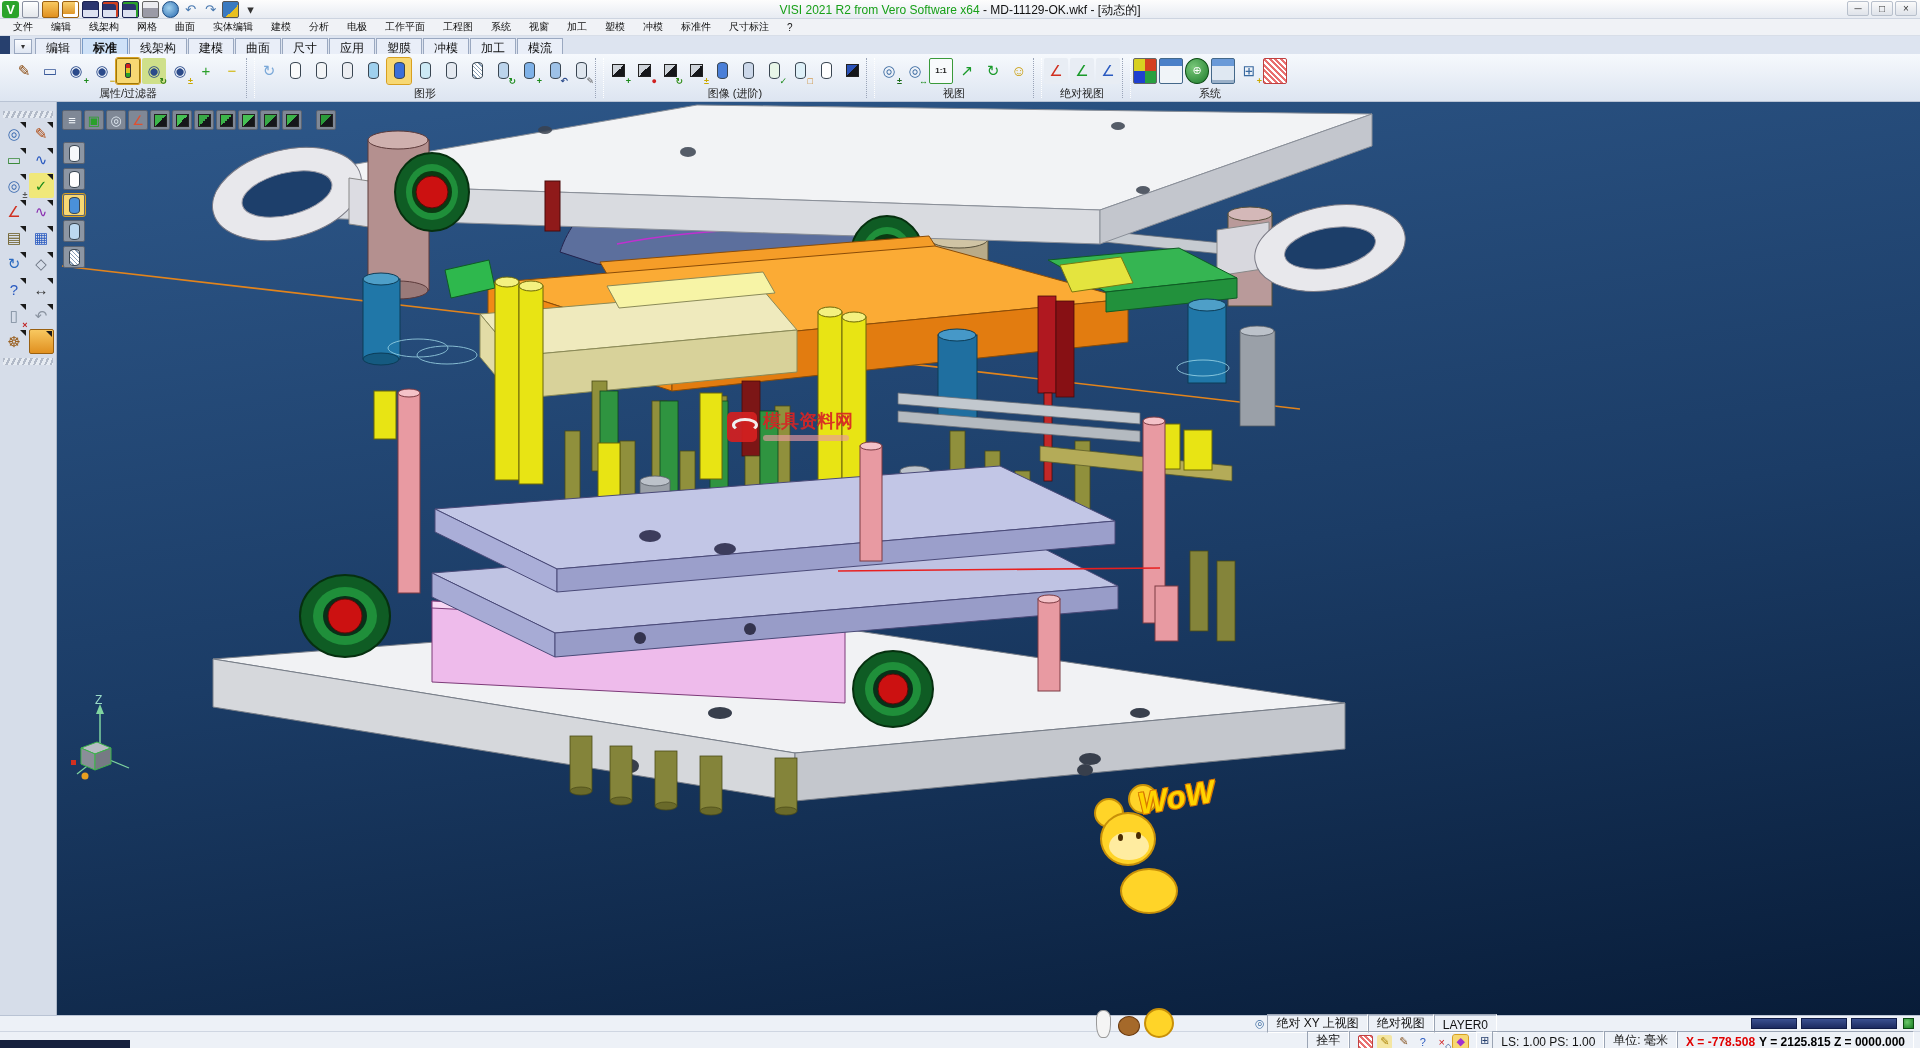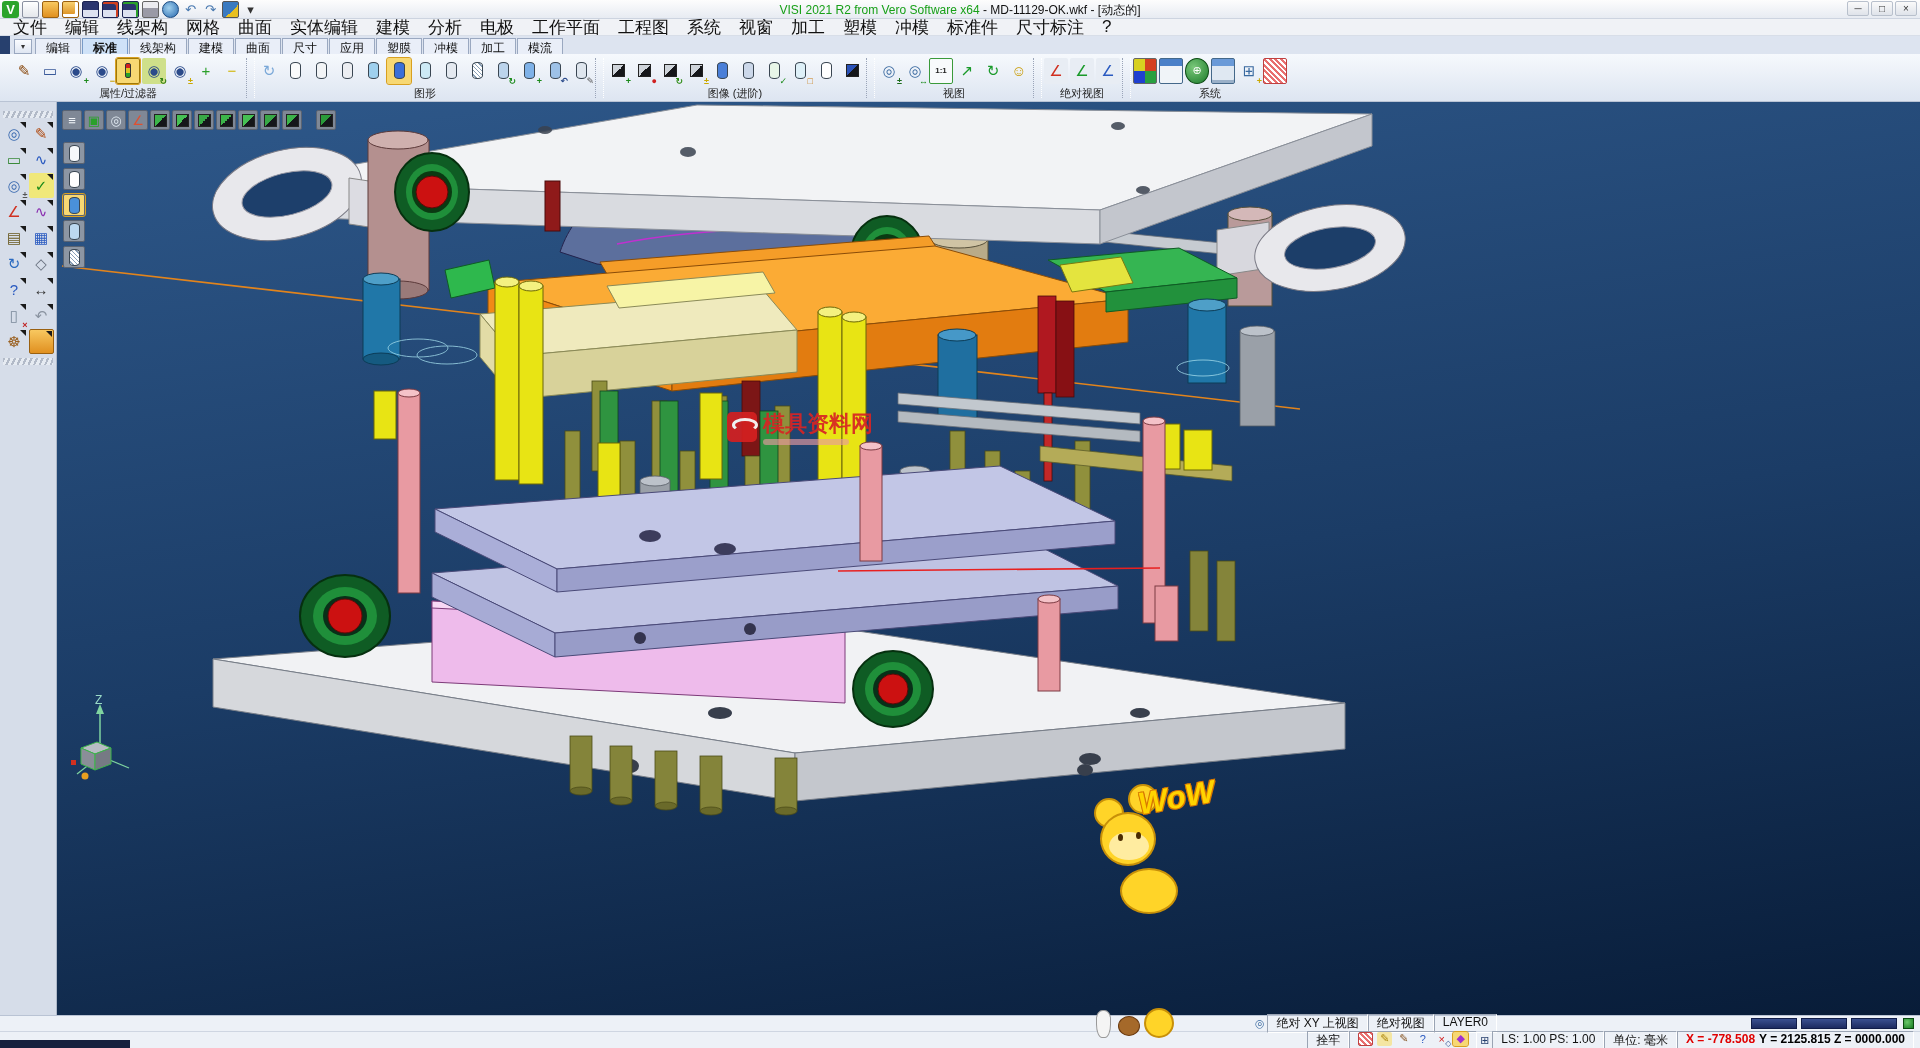--- a/index.html
+++ b/index.html
@@ -9,21 +9,21 @@
 
 .titlebar{position:relative;height:19px;background:linear-gradient(#fdfdfd,#e7ebf2);border-bottom:1px solid #cdd4e0}
 .qat{position:absolute;left:2px;top:1px;display:flex;gap:3px;align-items:center}
 .qat .ic{width:17px;height:17px;font-size:13px}
 .title-text{position:absolute;left:50%;transform:translateX(-50%);top:2px;font-size:12px;white-space:nowrap}
 .title-text .prod{color:#18a018}
 .winbtns{position:absolute;right:3px;top:1px;display:flex;gap:2px}
 .winbtn{width:22px;height:15px;display:flex;align-items:center;justify-content:center;font-size:10px;color:#333;background:linear-gradient(#fafafa,#dfe3ea);border:1px solid #b8c0cc;border-radius:2px}
 
 .menubar{height:17px;display:flex;align-items:center;background:#f0f2f6;padding-left:4px;border-bottom:1px solid #d8dee8}
-.menubar .mi{padding:0 9px;font-size:17px;white-space:nowrap}
+.menubar .mi{padding:0 9px;font-size:10px;white-space:nowrap}
 
 .tabrow{height:18px;background:#dde4f0;display:flex;align-items:flex-end;padding-left:0;font-size:12px}
 .tab-corner{width:10px;height:18px;background:#27406e}
 .tab-drop{width:18px;height:15px;margin:0 3px 0 4px;background:linear-gradient(#fafcff,#dfe6f2);border:1px solid #9aa8c0;display:flex;align-items:center;justify-content:center;font-size:8px;color:#333}
 .tab{padding:1px 10px 1px;margin-right:1px;border:1px solid #9aa8c0;border-bottom:none;background:#e9eef8;white-space:nowrap;height:16px}
 .tab.active{background:#cfe2f8;font-weight:bold;border-color:#7a9cc8}
 
 .toolbar{height:48px;background:linear-gradient(#f6f9fd,#dde5f1);display:flex;align-items:stretch;padding:1px 4px 0 12px;border-bottom:1px solid #b9c3d4}
 .tgroup{display:flex;flex-direction:column;justify-content:flex-start}
 .tg-icons{display:flex;gap:2px;align-items:center;height:31px}
@@ -68,41 +68,41 @@
 .dm-col{position:absolute;left:6px;top:40px;display:flex;flex-direction:column;gap:4px;z-index:30}
 .dm-col .ic{width:22px;height:22px;background:#8d96a3;border:1px solid #5a6372}
 .dm-col .ic.hl{background:#f7d873;outline:1px solid #d8a020}
 .model-svg{position:absolute;left:0;top:0;z-index:5}
 
 .triad{position:absolute;left:10px;top:588px;z-index:25}
 
 .wmark{position:absolute;left:670px;top:310px;z-index:20;display:flex;align-items:flex-start;gap:6px;opacity:.92}
 .wm-logo{width:30px;height:30px;border-radius:5px;background:#d42020;position:relative}
 .wm-logo::after{content:"";position:absolute;left:5px;top:6px;width:20px;height:8px;border-radius:50%;border:3px solid #fff;border-bottom-color:transparent}
-.wm-text{color:#d82424;font-weight:bold;font-size:22px;white-space:nowrap;line-height:1.1}
+.wm-text{color:#d82424;font-weight:bold;font-size:18px;white-space:nowrap;line-height:1.1}
 .wm-sub{height:6px;width:86px;background:#e89aa0;border-radius:3px;margin-top:3px;opacity:.7}
 
 .mascot{position:absolute;left:1092px;top:782px;width:128px;height:266px;z-index:80;pointer-events:none}
 .mascot .c{position:absolute;border-radius:50%;background:#ffd428;border:2px solid #c89008}
 .m-earL{left:2px;top:16px;width:30px;height:30px}
 .m-earR{left:36px;top:2px;width:30px;height:30px}
 .m-head{left:8px;top:30px;width:56px;height:54px}
 .m-face{position:absolute;left:17px;top:50px;width:40px;height:28px;border-radius:50%;background:#ffeCa0}
 .m-eye{position:absolute;width:5px;height:7px;border-radius:50%;background:#4a2a00}
 .m-body{left:28px;top:86px;width:58px;height:46px;border-radius:50% 50% 45% 45%}
 .m-wow{position:absolute;left:46px;top:-2px;transform:rotate(-10deg);font-size:31px;font-weight:bold;font-style:italic;color:#ffd400;text-shadow:-1px -1px 0 #d87800,1px -1px 0 #d87800,-1px 1px 0 #d87800,1px 1px 0 #d87800;white-space:nowrap}
 .m-pin{position:absolute;left:4px;top:228px;width:15px;height:28px;background:#f4f4f4;border:1px solid #999;border-radius:45% 45% 40% 40%/30% 30% 48% 48%}
 .m-bear{position:absolute;left:26px;top:234px;width:22px;height:20px;border-radius:50%;background:#a5692a;border:1px solid #6a3a10}
 .m-duck{position:absolute;left:52px;top:226px;width:30px;height:30px;border-radius:50%;background:#ffd428;border:2px solid #c89008}
 
 .statusbar{height:33px;background:#edf1f7;border-top:1px solid #b9c3d4;position:relative;z-index:40}
 .sb-row{display:flex;align-items:center;padding:0 6px;font-size:12px;white-space:nowrap}
 .sb-row1{height:16px;border-bottom:1px solid #cfd6e2}
 .sb-row2{height:16px}
-.seg{display:flex;align-items:flex-start;gap:4px;padding:0 8px;height:19px;border:1px solid;border-color:#9aa4b4 #fff #fff #9aa4b4}
+.seg{display:flex;align-items:flex-end;gap:4px;padding:0 8px;height:19px;border:1px solid;border-color:#9aa4b4 #fff #fff #9aa4b4}
 .sb-row .sp{flex:1}
 .docbtn{width:46px;height:11px;background:linear-gradient(#3a5090,#1c2a60);border:1px solid #101c48;margin-left:4px}
 .greenchip{width:11px;height:11px;background:radial-gradient(circle at 35% 35%,#6ac86a,#157a20);border:1px solid #0a4a10;margin-left:6px}
 .sb-ic{position:relative;width:15px;height:14px;display:flex;align-items:center;justify-content:center;font-size:11px;border-radius:2px}
 .sb-ic.hl{background:#f7d873;outline:1px solid #d8a020}
 .sb-ic .g2{position:absolute;right:-2px;bottom:-2px;font-size:8px;font-weight:bold}
 .coordx{color:#e00000;font-weight:bold}
 .coordyz{color:#000000;font-weight:bold}
 .layerb{font-weight:normal}
 .taskbar-frag{position:absolute;left:0;bottom:0;width:130px;height:8px;background:#16213e;z-index:90}

